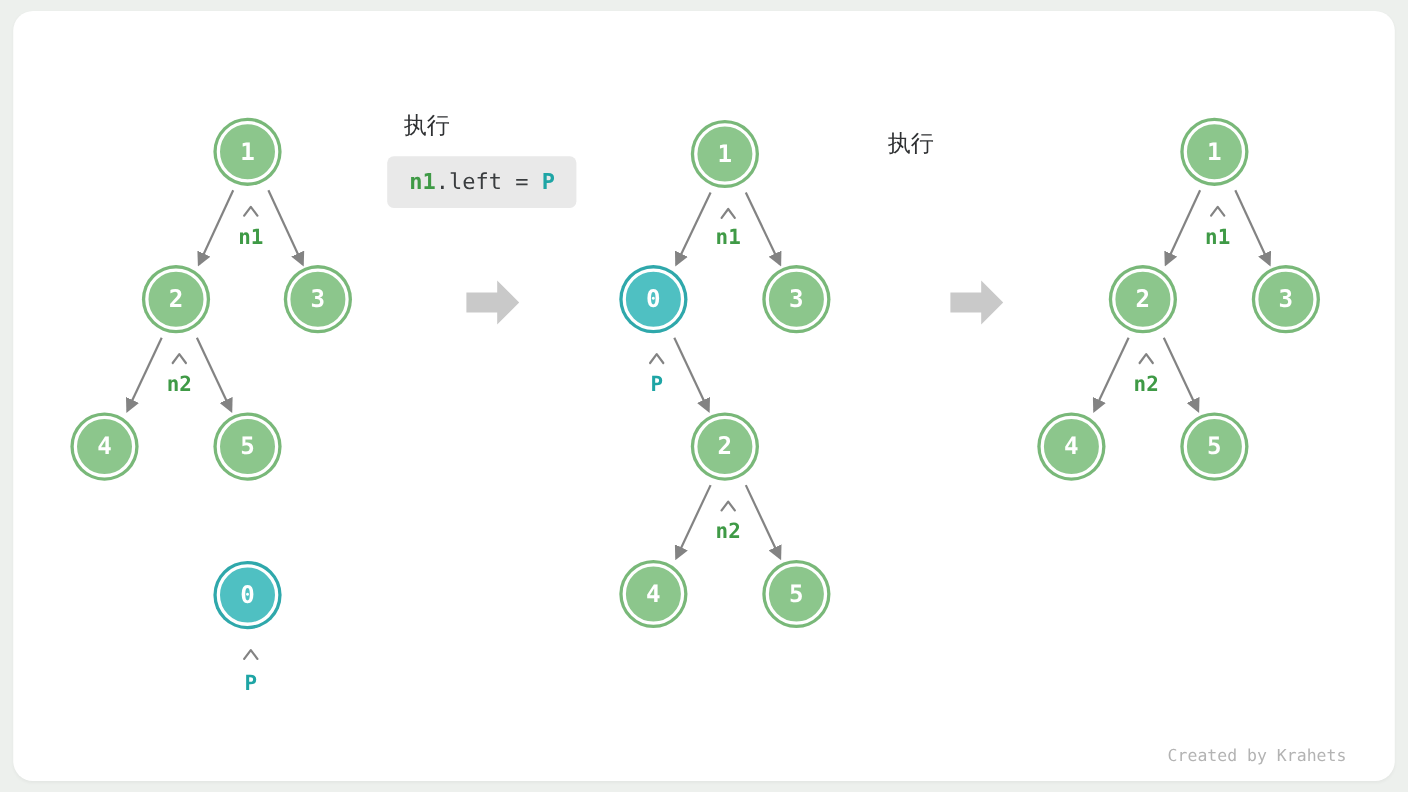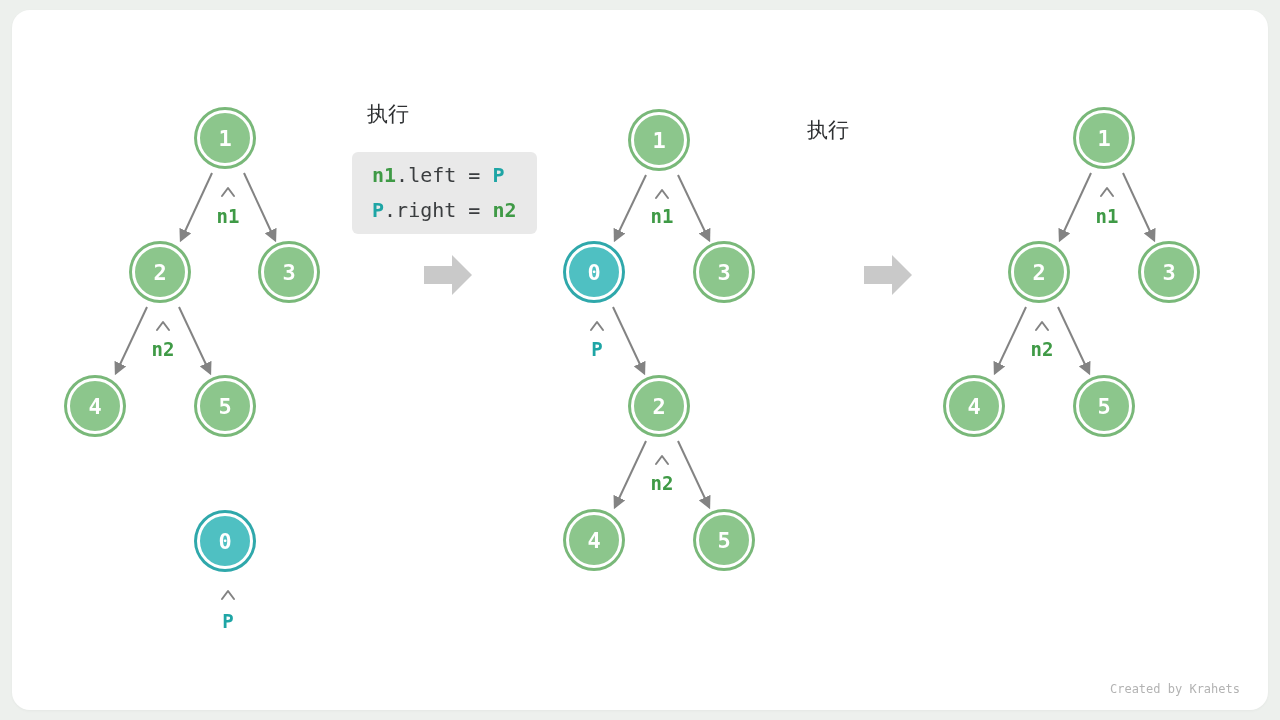--- a/index.html
+++ b/index.html
@@ -17,22 +17,22 @@
        font-size:19px;font-weight:bold;line-height:24px;}
   .ptr.green{color:#3f9a46;}
   .ptr.teal{color:#1ea5a5;}
   .code-title{position:absolute;font-family:"Liberation Sans","DejaVu Sans",sans-serif;
        font-size:21px;color:#2f3133;}
   .code-block{position:absolute;background:#e9e9e9;border-radius:6px;padding:6px 20px;
        font-family:"DejaVu Sans Mono",monospace;font-size:20px;line-height:35px;color:#3a3d3f;}
   .code-line{white-space:pre;}
   .tok-green{color:#3f9a46;font-weight:bold;}
   .tok-teal{color:#1ea5a5;font-weight:bold;}
-  .watermark{position:absolute;right:40px;bottom:24px;font-family:"DejaVu Sans Mono",monospace;
-       font-size:12px;color:#b3b3b3;}
+  .watermark{position:absolute;right:56px;bottom:24px;font-family:"DejaVu Sans Mono",monospace;
+       font-size:15px;color:#b3b3b3;}
 </style>
 </head>
 <body>
 
 <div class="stage">
   <div class="card"></div>
   <div class="content">
 
     <svg class="overlay" width="1280" height="720" viewBox="0 0 1280 720">
       <defs>
@@ -95,23 +95,22 @@
       </div>
     <div class="node teal" style="left:197px;top:513px">
       <span>0</span>
       </div>
 
     <div class="ptr green" style="left:198px;top:204px">n1</div>
     <div class="ptr green" style="left:133px;top:337px">n2</div>
     <div class="ptr teal" style="left:198px;top:609px">P</div>
 
     <div class="code-title" style="left:367px;top:100px">执行</div>
-    <div class="code-block" style="left:352px;top:152px">
+    <div class="code-block" style="left:352px;top:142px">
       <div class="code-line"><span class="tok-green">n1</span><span>.left = </span><span class="tok-teal">P</span></div>
-      <div class="code-line"><span class="tok-teal">P</span><span>.right = </span><span class="tok-green">n2</span></div>
     </div>
 
     <div class="node green" style="left:631px;top:112px">
       <span>1</span>
       </div>
     <div class="node teal" style="left:566px;top:244px">
       <span>0</span>
       </div>
     <div class="node green" style="left:696px;top:244px">
       <span>3</span>

